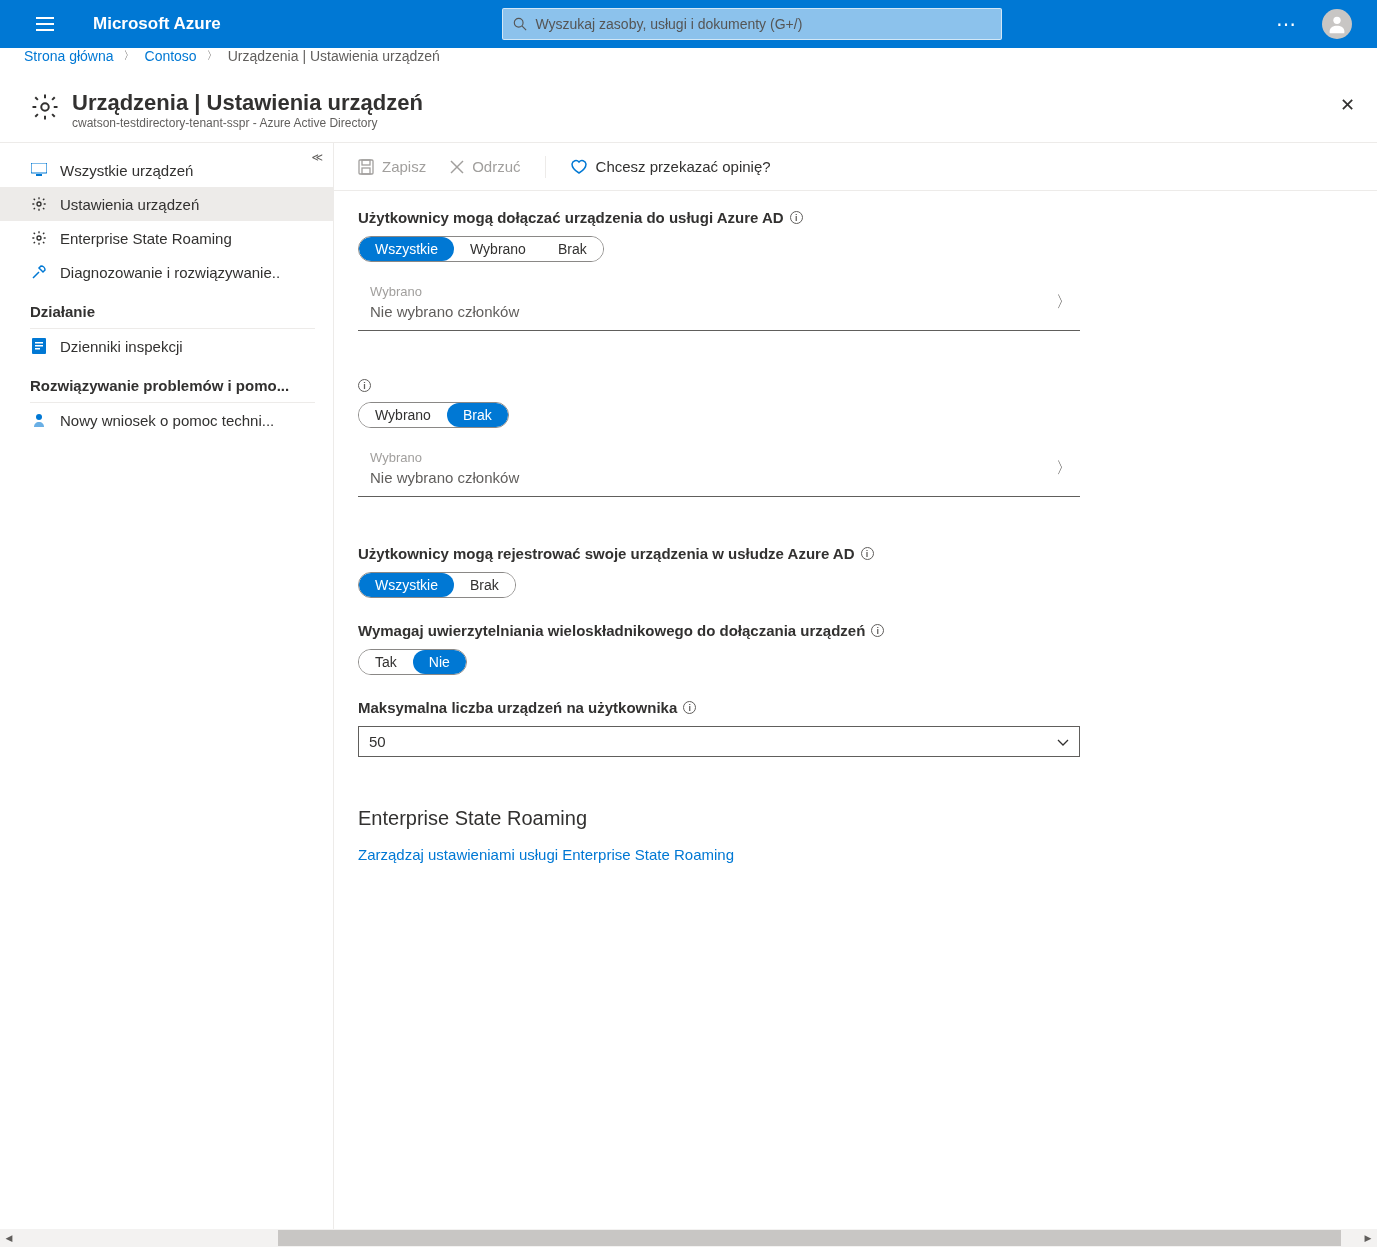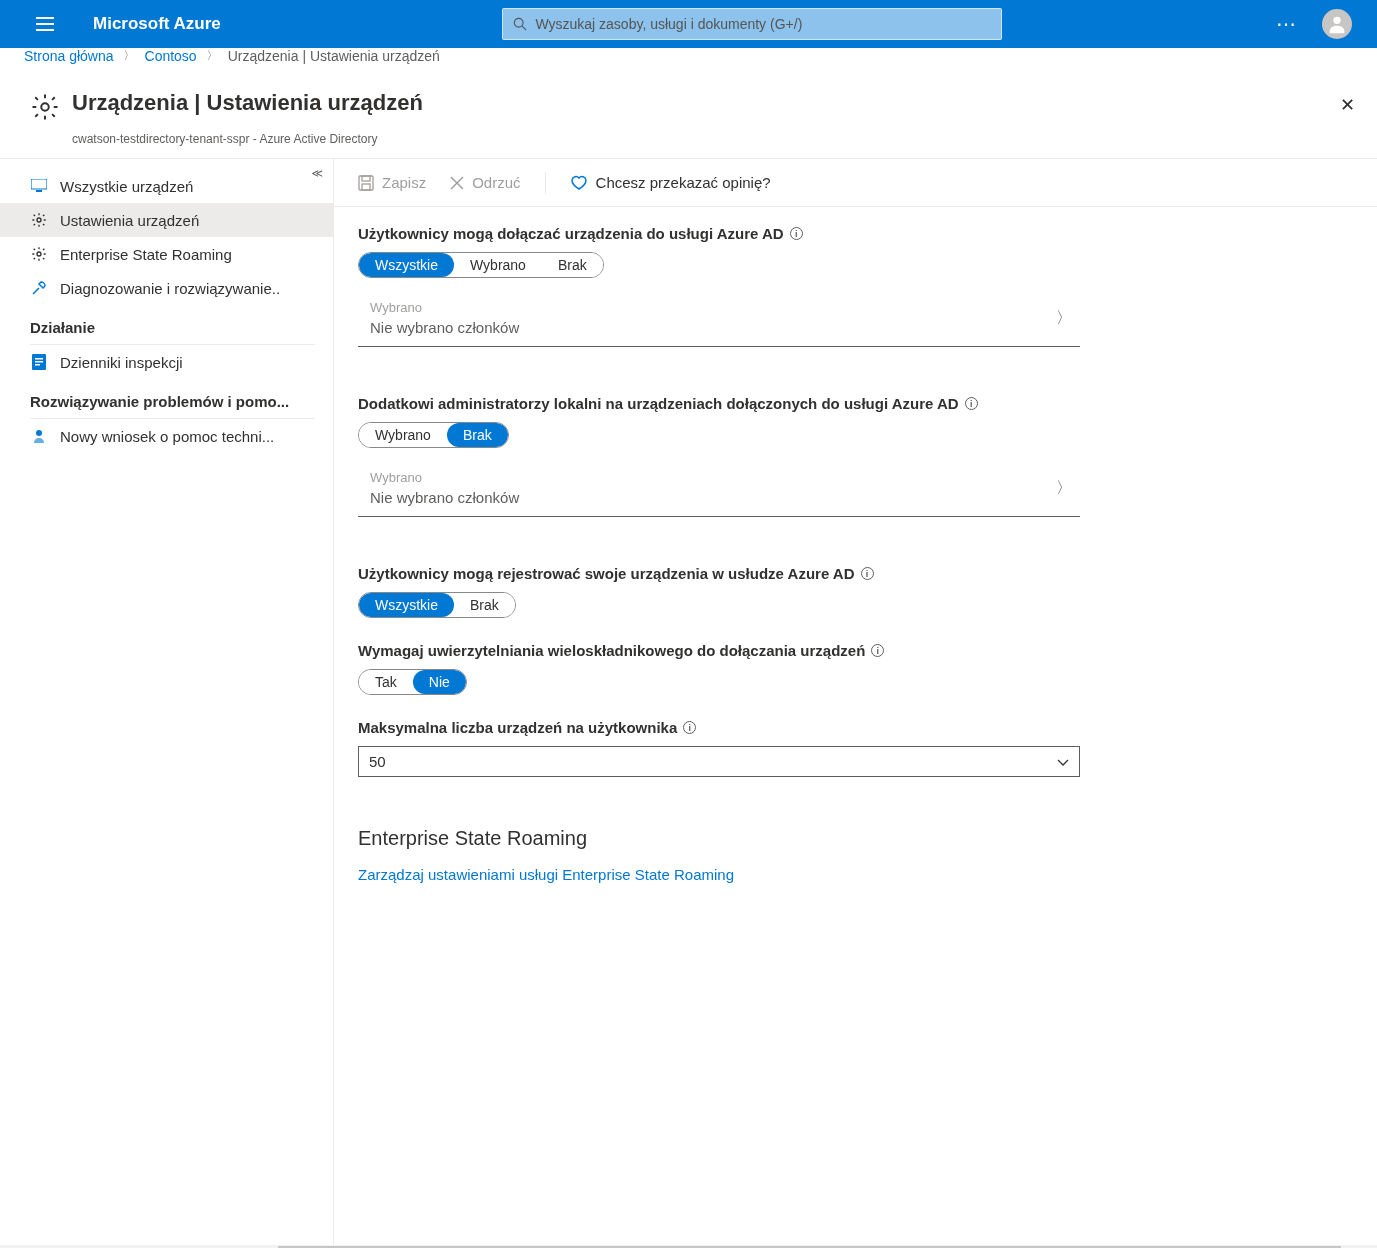--- a/index.html
+++ b/index.html
@@ -18,21 +18,21 @@
 .avatar svg { fill: #fff; }
 
 .breadcrumb { height: 36px; display: flex; align-items: flex-start; padding: 0 24px; gap: 10px; font-size: 14px; }
 .breadcrumb a { color: #0078d4; text-decoration: none; cursor: pointer; }
 .breadcrumb .sep { color: #605e5c; font-size: 11px; }
 .breadcrumb .current { color: #605e5c; }
 
 .page-header { display: flex; align-items: flex-start; padding: 6px 24px 12px 30px; border-bottom: 1px solid #edebe9; position: relative; }
 .page-header .icon { margin-right: 12px; margin-top: 2px; }
 .page-header h1 { font-size: 22px; font-weight: 600; }
-.page-header .subtitle { font-size: 12px; color: #605e5c; margin-top: 16px; }
+.page-header .subtitle { font-size: 12px; color: #605e5c; margin-top: 0; }
 .close-x { position: absolute; right: 22px; top: 10px; font-size: 18px; cursor: pointer; color: #323130; }
 
 .body-wrap { display: flex; height: calc(100vh - 48px - 36px - 60px - 18px); }
 .sidebar { width: 334px; border-right: 1px solid #edebe9; padding: 10px 0; position: relative; }
 .collapse-arrow { position: absolute; right: 10px; top: 8px; color: #605e5c; cursor: pointer; font-size: 11px; }
 .sidebar-item { display: flex; align-items: center; padding: 8px 18px 8px 30px; gap: 12px; cursor: pointer; font-size: 15px; }
 .sidebar-item.active { background: #edebe9; }
 .sidebar-section { padding: 14px 18px 8px 30px; font-weight: 600; font-size: 15px; }
 .sidebar-hr { margin: 0 18px 0 30px; border: none; border-top: 1px solid #edebe9; }
 
@@ -226,21 +226,20 @@
       <div class="selector-box">
         <div>
           <div class="lbl">Wybrano</div>
           <div class="val">Nie wybrano członków</div>
         </div>
         <div class="chev">〉</div>
       </div>
 
       
       <div class="setting-label">
-        <span>Dodatkowi administratorzy lokalni na urządzeniach dołączonych do usługi Azure AD</span>
         <span class="info-icon">i</span>
       </div>
       <div class="pill-group">
         <div class="pill">Wybrano</div>
         <div class="pill selected">Brak</div>
       </div>
       <div class="selector-box">
         <div>
           <div class="lbl">Wybrano</div>
           <div class="val">Nie wybrano członków</div>

